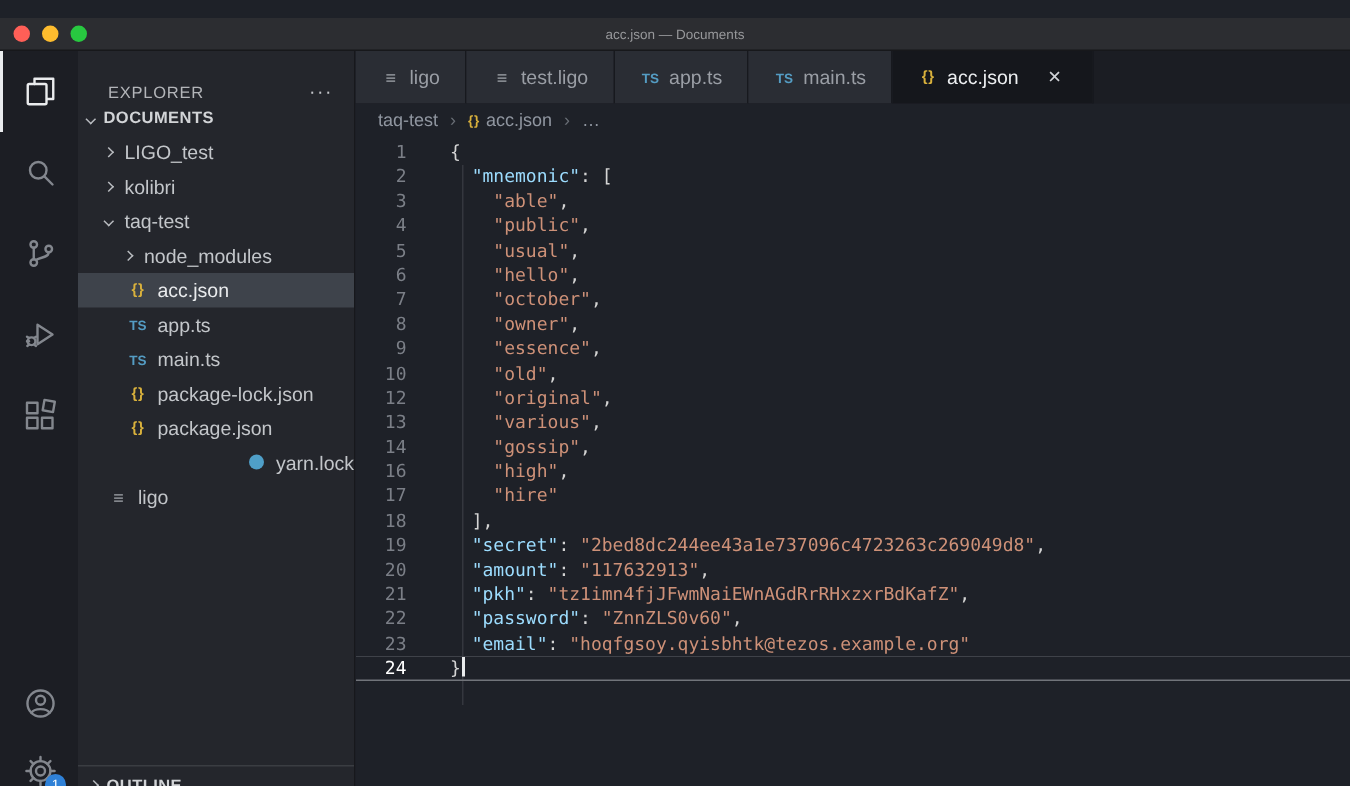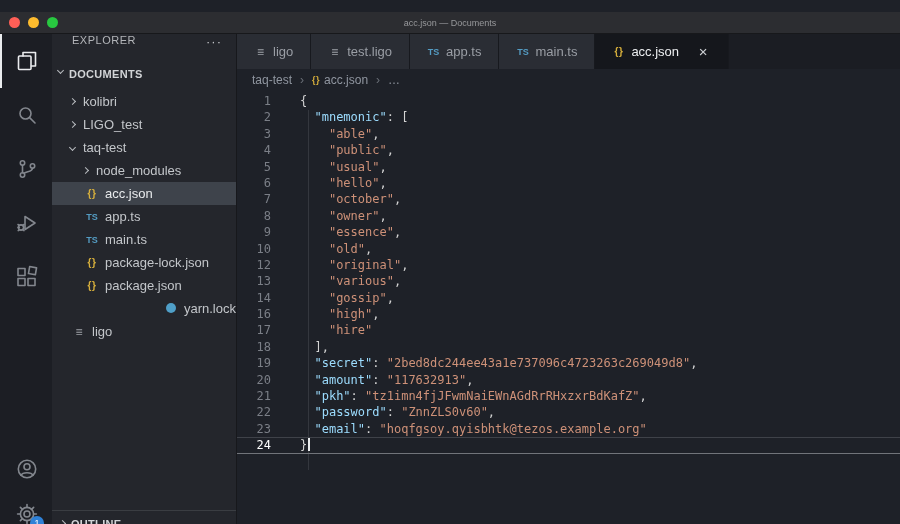--- a/index.html
+++ b/index.html
@@ -26,25 +26,25 @@
   .ab-bottom .ab-item { height:45px; }
   .ab-item.active { color:#eaecee; border-left-color:#eaecee; }
   .ab-item svg { width:24px; height:24px; }
   .ab-badge { position:absolute; right:8px; bottom:6px; min-width:14px; height:14px;
     border-radius:8px; background:var(--accent,#2f81d7); color:#fff; font-size:9px;
     display:flex; align-items:center; justify-content:center; padding:0 3px; }
 
   
   .sidebar { width:185px; flex:none; background:#24262c; border-right:1px solid #17181c;
     display:flex; flex-direction:column; font-size:13px; color:#c3c6ca; }
-  .sb-header { height:34px; flex:none; display:flex; align-items:flex-start;
+  .sb-header { height:34px; flex:none; display:flex; align-items:flex-end;
     justify-content:space-between; padding:0 14px 0 20px; font-size:11px;
     letter-spacing:.5px; color:#b3b5b9; }
   .sb-more { font-size:13px; letter-spacing:1px; color:#c4c6ca; cursor:pointer; }
-  .sb-section { height:22px; flex:none; display:flex; gap:6px;
+  .sb-section { height:22px; flex:none; display:flex; align-items:center; gap:6px;
     font-weight:bold; font-size:11px; letter-spacing:.3px; color:#d2d4d7;
     padding-left:6px; cursor:pointer; }
   .chev { width:5px; height:5px; border-right:1.4px solid #b9bcc0;
     border-bottom:1.4px solid #b9bcc0; display:inline-block;
     transform:rotate(-45deg); flex:none; }
   .chev.down { transform:rotate(45deg); }
   .ti { height:23px; display:flex; align-items:center; cursor:pointer; white-space:nowrap; }
   .ti.selected { background:#3e434b; color:#e9ebed; }
   .ti .chev { margin-right:8px; }
   .fi { width:14px; flex:none; text-align:center; margin-right:6px; font-family:"Liberation Sans",sans-serif; }
@@ -165,25 +165,25 @@
         <span>EXPLORER</span>
         <span class="sb-more">···</span>
       </div>
       <div class="sb-section">
         <span class="chev down"></span>
         <span>DOCUMENTS</span>
       </div>
       <div id="tree">
           <div class="ti" style="padding-left: 18px;">
             <span class="chev"></span>
-            <span class="ti-label">kolibri</span>
+            <span class="ti-label">LIGO_test</span>
           </div>
           <div class="ti" style="padding-left: 18px;">
             <span class="chev"></span>
-            <span class="ti-label">LIGO_test</span>
+            <span class="ti-label">kolibri</span>
           </div>
           <div class="ti" style="padding-left: 18px;">
             <span class="chev down"></span>
             <span class="ti-label">taq-test</span>
           </div>
           <div class="ti" style="padding-left: 31px;">
             <span class="chev"></span>
             <span class="ti-label">node_modules</span>
           </div>
           <div class="ti selected" style="padding-left: 33px;">

